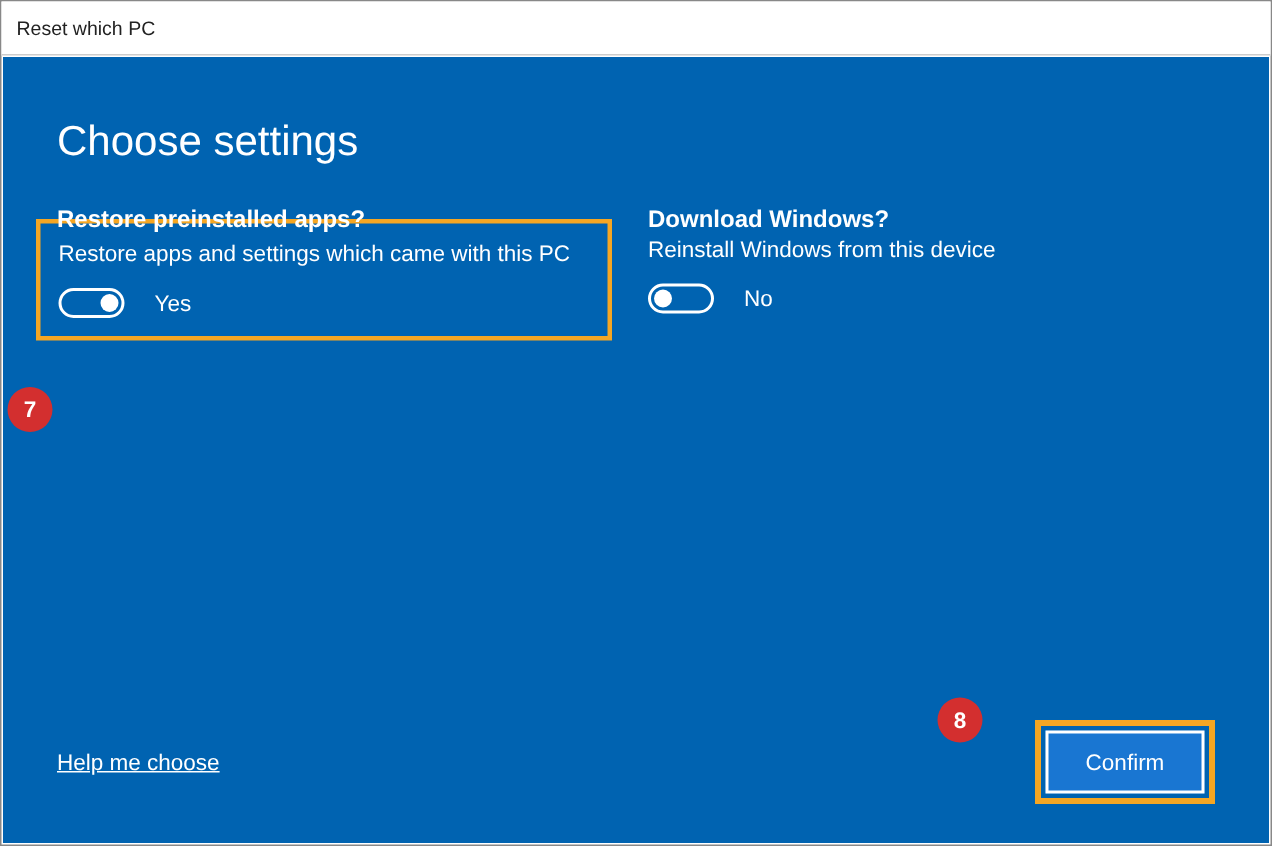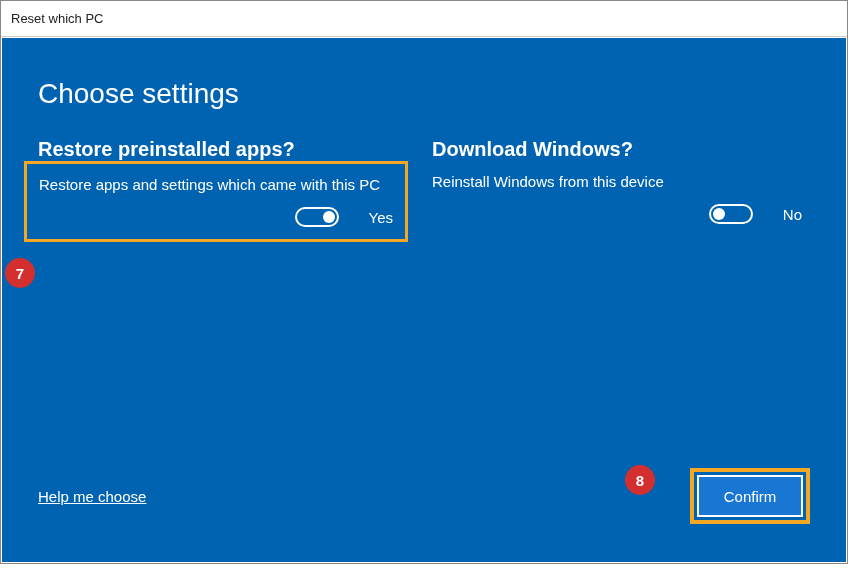--- a/index.html
+++ b/index.html
@@ -47,35 +47,33 @@
       margin-bottom: 28px;
     }
     .settings-row {
       display: flex;
       gap: 24px;
     }
     .setting-block {
       width: 370px;
     }
     .setting-heading {
-      font-size: 20px;
+      font-size: 16px;
       font-weight: 600;
-      margin-bottom: 10px;
     }
     .setting-desc {
       font-size: 15px;
       font-weight: 400;
       line-height: 1.4;
       margin-bottom: 12px;
     }
     .toggle-row {
       display: flex;
       align-items: center;
-      gap: 30px;
-      justify-content: flex-end;
+      gap: 20px;
     }
     .toggle {
       width: 44px;
       height: 20px;
       border: 2px solid #fff;
       border-radius: 20px;
       position: relative;
       cursor: pointer;
     }
     .toggle-knob {
@@ -96,21 +94,21 @@
       font-size: 15px;
     }
     .highlight-box {
       border: 3px solid #F5A623;
       padding: 10px 12px 12px 12px;
       margin-left: -14px;
       margin-top: -10px;
     }
     .footer {
       position: absolute;
-      bottom: 38px;
+      bottom: 26px;
       left: 36px;
       right: 36px;
       display: flex;
       align-items: center;
       justify-content: space-between;
     }
     .help-link {
       font-size: 15px;
       text-decoration: underline;
       cursor: pointer;

